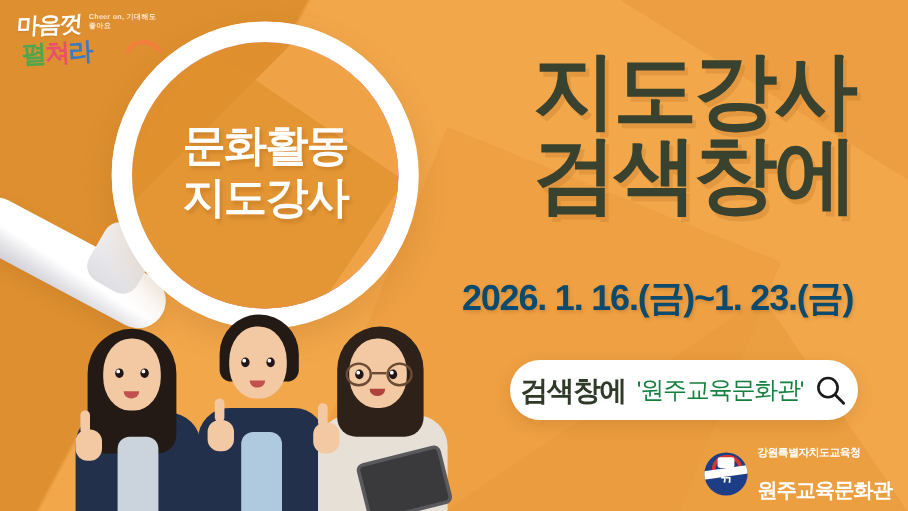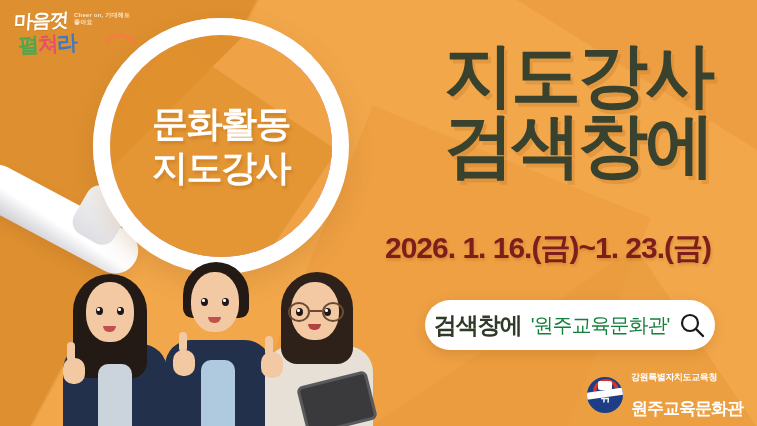--- a/index.html
+++ b/index.html
@@ -123,20 +123,21 @@
     position: absolute;
     left: 93px; top: 18px;
     width: 256px; height: 256px;
     border-radius: 50%;
     background: #a21caf;
     border: 17px solid #FFFFFF;
     box-sizing: border-box;
     box-shadow:
       0 10px 26px rgba(150,85,20,.20),
       inset 0 0 0 1px rgba(255,255,255,.6);
+    font-family: Liberation Mono, monospace;
   }
   .magnifier-ring::after {
     content: "";
     position: absolute;
     inset: -17px;
     border-radius: 50%;
     border: 17px solid transparent;
     border-top-color: rgba(255,255,255,.85);
     border-left-color: rgba(255,255,255,.7);
     pointer-events: none;
@@ -186,21 +187,21 @@
     color: #39422E;
     font-size: 70px;
     line-height: 70px;
     font-weight: 800;
     letter-spacing: -3px;
     text-shadow: 3px 4px 0 rgba(190,115,35,.28);
   }
   .date-line {
     position: absolute;
     right: 46px; top: 228px;
-    color: #7f1d1d;
+    color: #0c4a6e;
     font-size: 30px;
     font-weight: 700;
     letter-spacing: -1px;
     text-shadow: 1px 2px 3px rgba(150,85,20,.30);
   }
 
   
   .search-pill {
     position: absolute;
     right: 42px; top: 300px;

